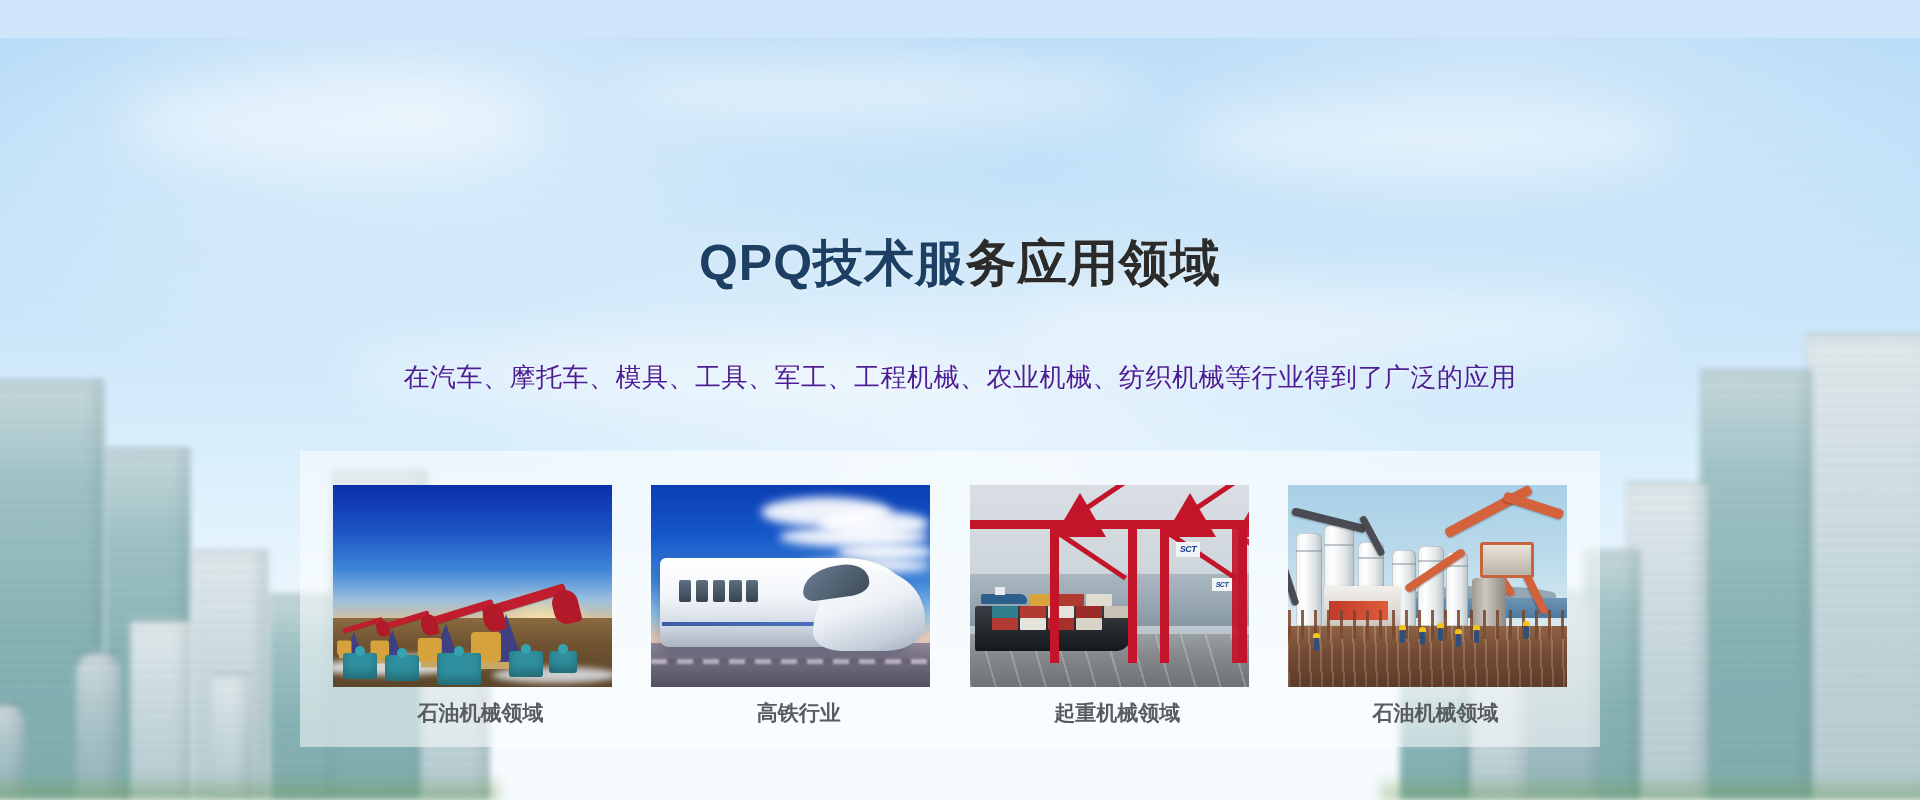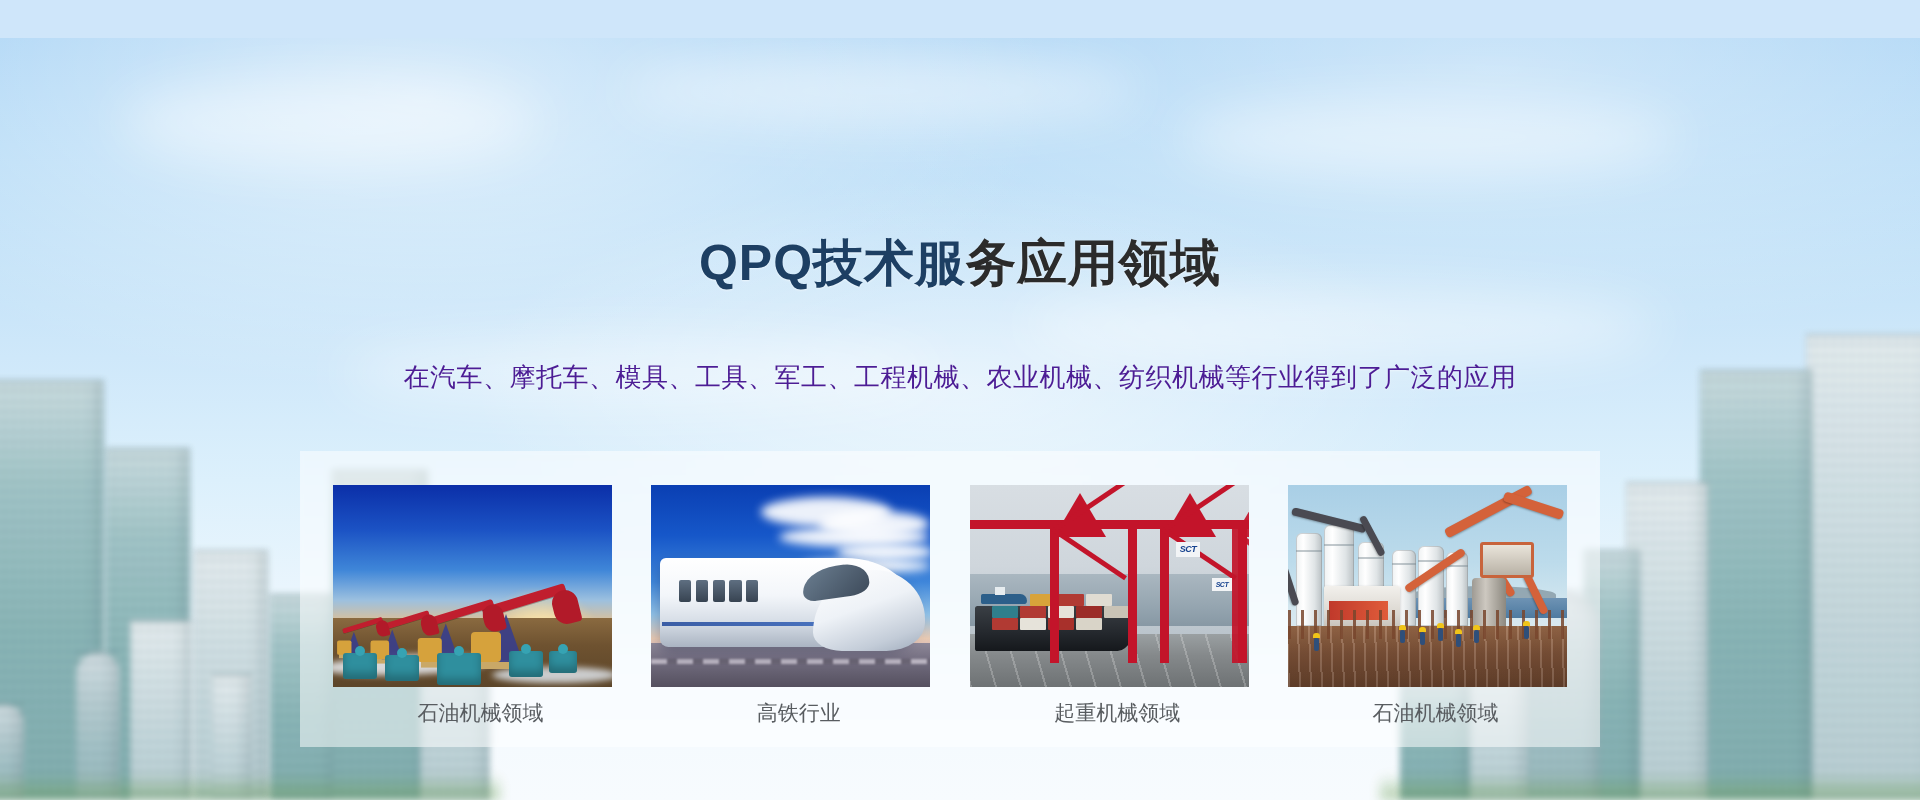--- a/index.html
+++ b/index.html
@@ -106,20 +106,21 @@
     position:relative;
     background:#9bb7cc;
   }
   .caption {
     position:absolute;
     left:16px; right:0; top:214px;
     text-align:center;
     font-size:21px;
     color:#585c60;
     white-space:nowrap;
+    font-weight:bold;
   }
   .scene { position:absolute; inset:0; }
 
   
   .s1-sky { position:absolute; inset:0;
     background:linear-gradient(180deg,#0b2fa8 0%,#1b52c4 22%,#3f86d8 42%,#9cc0df 57%,#e9c089 70%,#f6dba6 80%,#f2e0c0 88%,#cfb894 100%); }
   .s1-sun { position:absolute; right:4%; top:52%; width:120px; height:120px;
     background:radial-gradient(circle,#fff8dd 0%,#ffe9ae 28%,rgba(255,219,150,.35) 58%,rgba(255,219,150,0) 75%);
     filter:blur(2px); }
   .s1-ground { position:absolute; left:0; right:0; bottom:0; height:34%;

